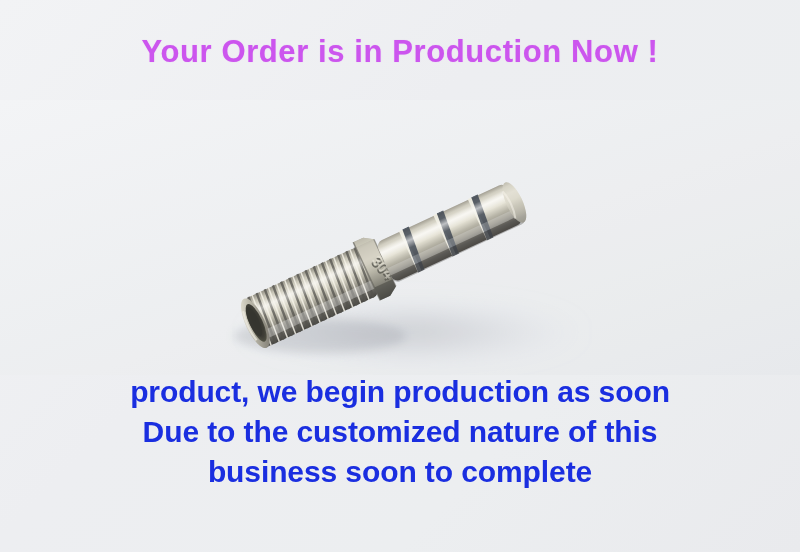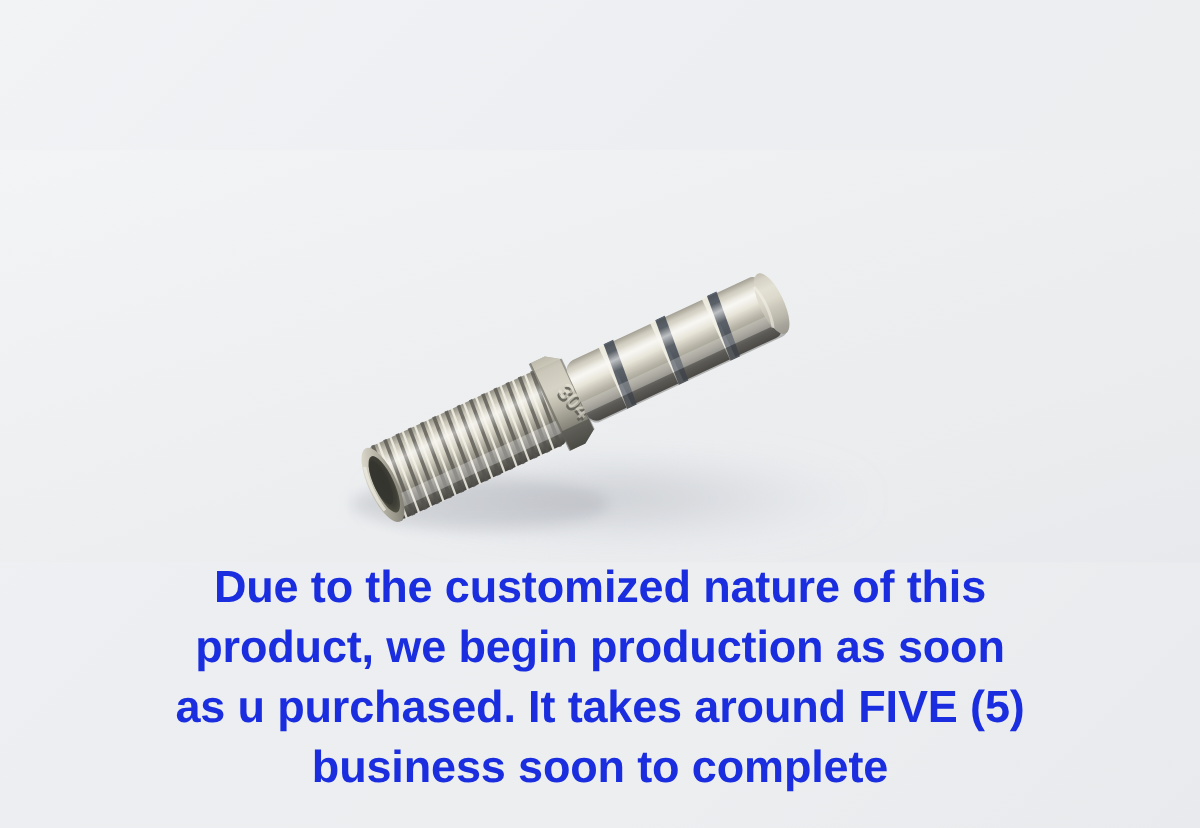--- a/index.html
+++ b/index.html
@@ -58,20 +58,21 @@
     line-height: 40px;
     letter-spacing: -0.1px;
   }
   .bodycopy .line { display: block; white-space: nowrap; }
 </style>
 </head>
 <body>
 
 <div id="stage">
 
+  <div class="headline">Your Order is in Production Now !</div>
 
   <div class="photo">
     <svg viewBox="0 0 800 275" xmlns="http://www.w3.org/2000/svg">
       <defs>
 
         <linearGradient id="bg" x1="0" y1="0" x2="1" y2="1">
           <stop offset="0%" stop-color="#f3f4f6"></stop>
           <stop offset="55%" stop-color="#eceef0"></stop>
           <stop offset="100%" stop-color="#e6e8eb"></stop>
         </linearGradient>
@@ -239,19 +240,18 @@
           <ellipse cx="143" cy="0" rx="8" ry="22" fill="url(#barrel)" opacity="0.45"></ellipse>
           <path d="M137 -15 A 8 22 0 0 1 137 15" stroke="#f6f3e9" stroke-width="2" fill="none" opacity="0.55"></path>
         </g>
       </g>
 
       <rect x="0" y="0" width="800" height="275" fill="#ffffff" opacity="0.05"></rect>
     </svg>
   </div>
 
   <div class="bodycopy">
+    <span class="line">product, we begin production as soon</span>
     <span class="line">Due to the customized nature of this</span>
-    <span class="line">product, we begin production as soon</span>
-    <span class="line">as u purchased. It takes around FIVE (5)</span>
     <span class="line">business soon to complete</span>
   </div>
 
 </div>
 
 </body></html>

